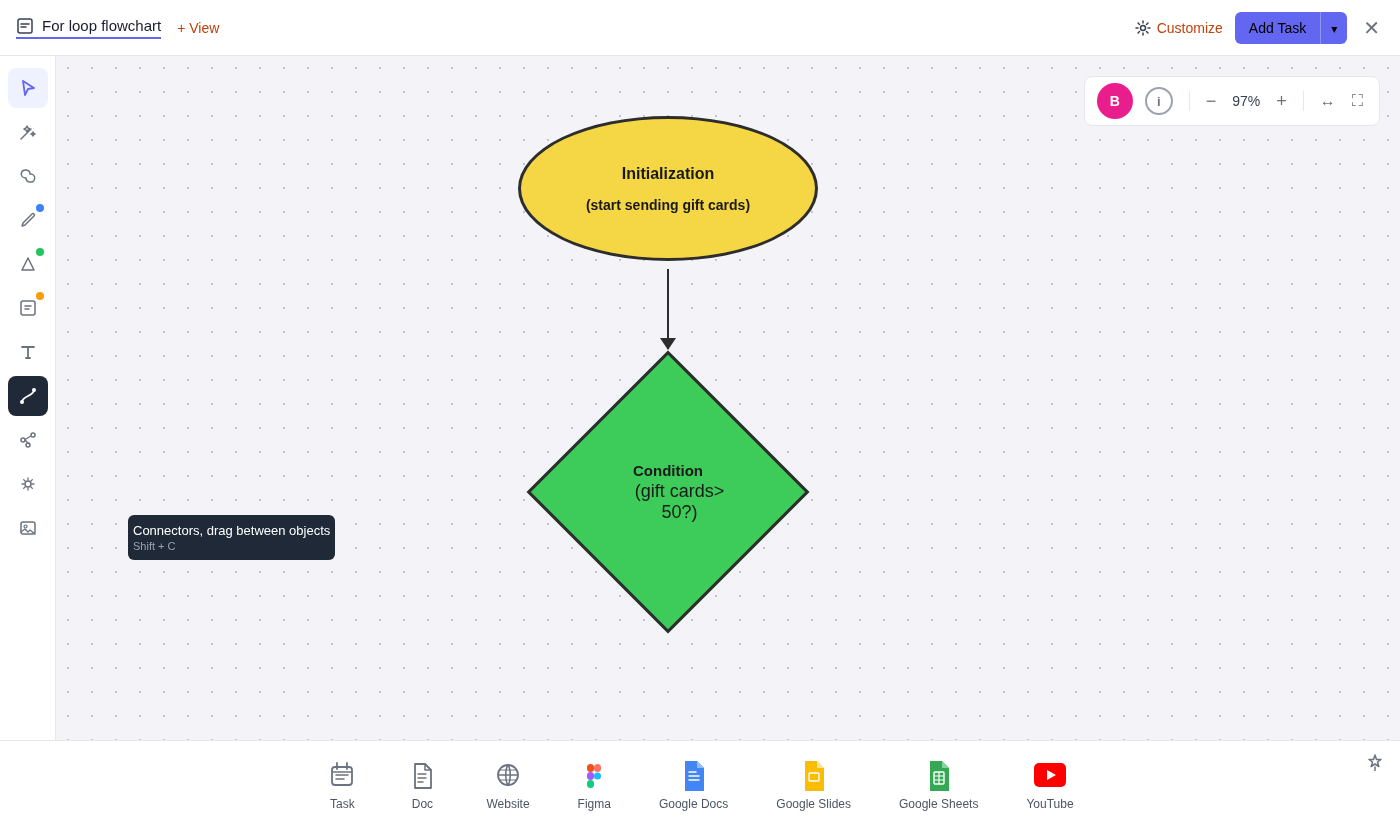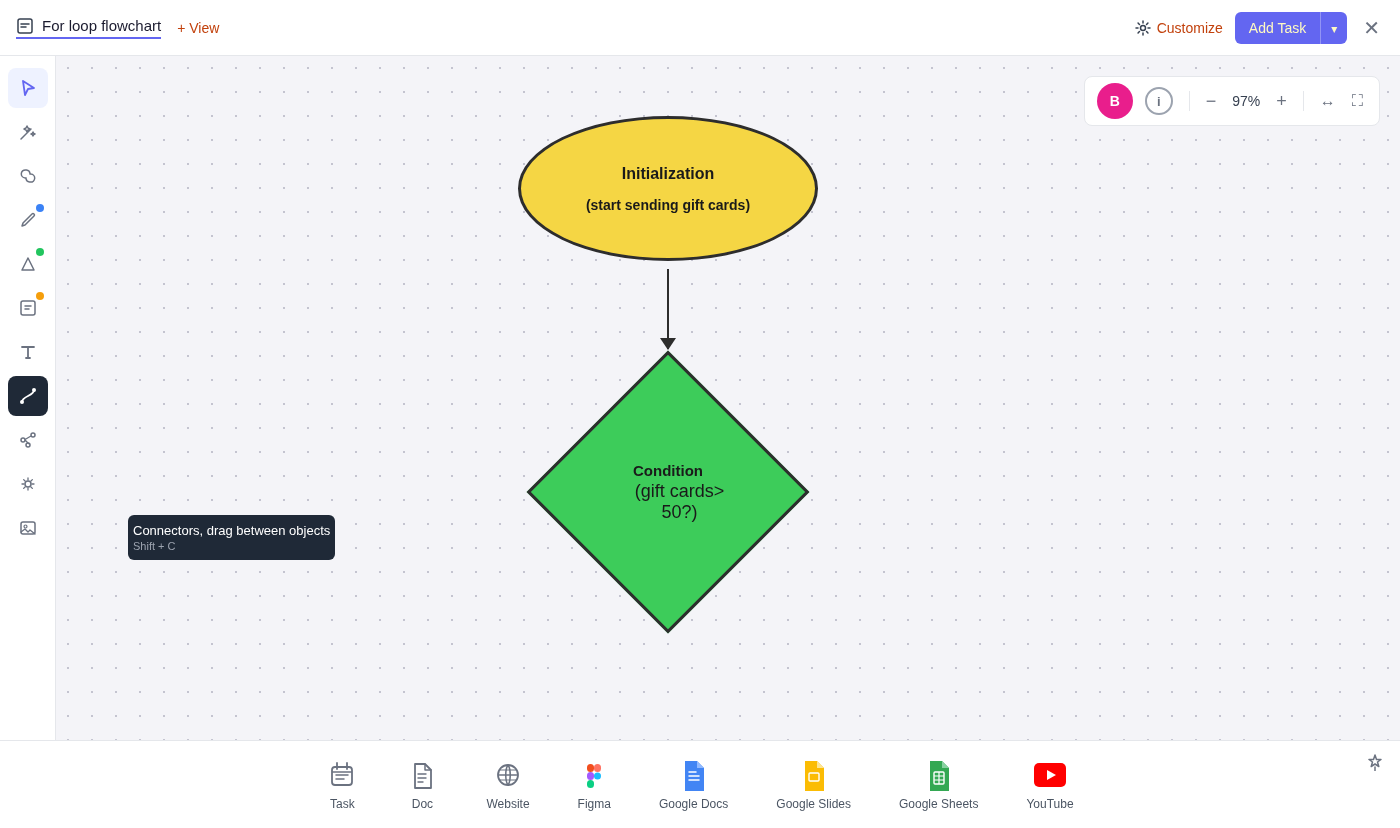--- a/index.html
+++ b/index.html
@@ -56,21 +56,21 @@
       color: #c2410c;
       background: none;
       border: none;
       cursor: pointer;
     }
     .add-task-btn {
       display: flex;
       align-items: center;
       gap: 0;
       background: #6366f1;
-      color: #fef9c3;
+      color: #000000;
       border: none;
       border-radius: 6px;
       font-size: 14px;
       font-weight: 500;
       cursor: pointer;
       overflow: hidden;
     }
     .add-task-btn .main-part {
       padding: 8px 14px;
     }

